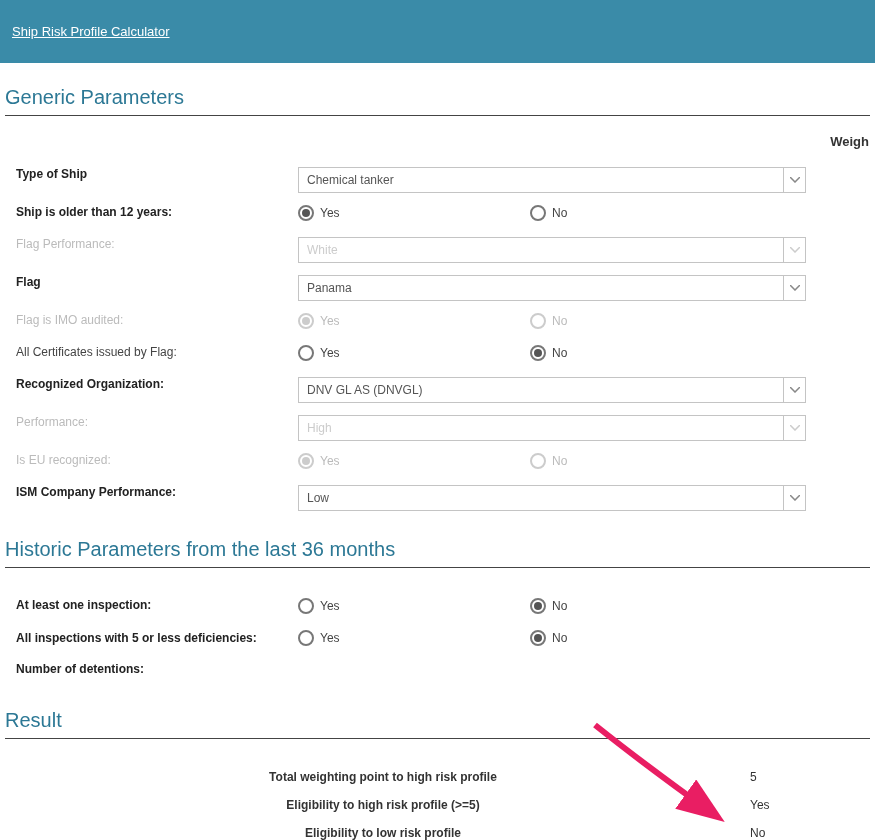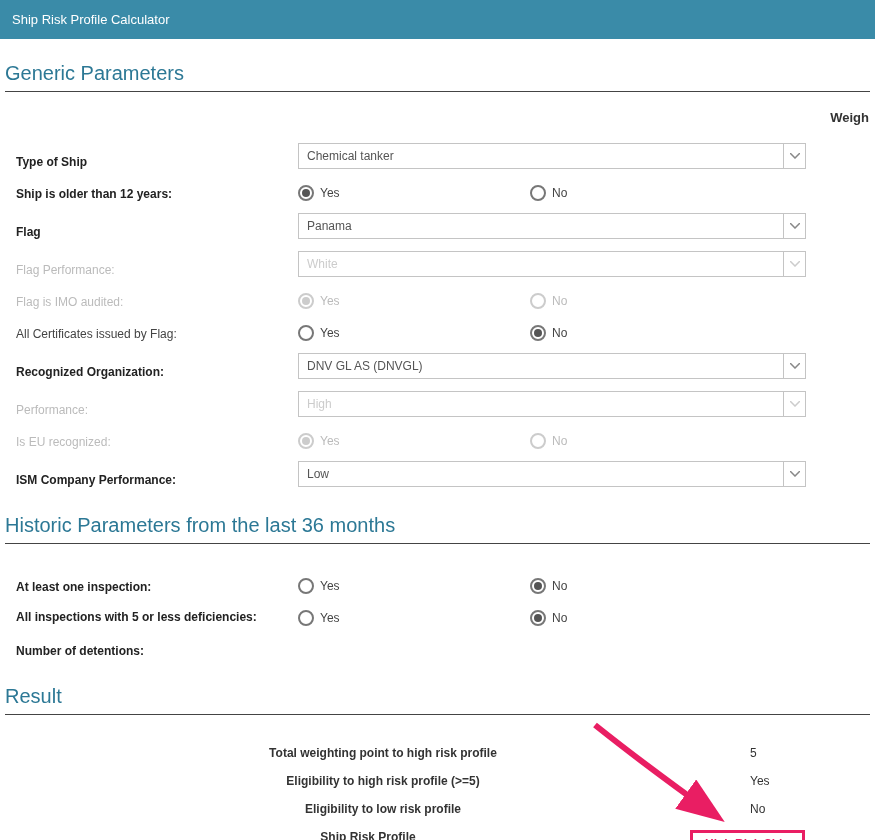--- a/index.html
+++ b/index.html
@@ -8,40 +8,41 @@
     padding: 0;
     font-family: Verdana, Geneva, sans-serif;
     font-size: 12px;
     color: #333;
     background: #fff;
     width: 875px;
   }
   .header-bar {
     background: #3a8ba8;
     color: #fff;
-    padding: 12px 12px;
+    padding: 24px 12px;
     font-size: 13px;
     margin-bottom: 20px;
+    text-decoration: underline;
   }
   .section-title {
     color: #2c7895;
     font-size: 20px;
     padding: 3px 0 6px 0;
     border-bottom: 1px solid #444;
     margin: 0 5px 10px 5px;
   }
   .weight-label {
     text-align: right;
     font-weight: bold;
     font-size: 13px;
     padding: 8px 6px 12px 16px;
   }
   .form-row {
     display: flex;
-    align-items: flex-end;
+    align-items: flex-start;
     padding: 6px 0 6px 16px;
     min-height: 32px;
   }
   .form-label {
     width: 282px;
     font-weight: bold;
     color: #222;
     font-size: 12px;
   }
   .form-label.normal { font-weight: normal; color: #444; }
@@ -175,41 +176,41 @@
       <span class="radio-label">Yes</span>
     </div>
     <div class="radio-item">
       <span class="radio-circle"></span>
       <span class="radio-label">No</span>
     </div>
   </div>
 </div>
 
 <div class="form-row">
+  <div class="form-label disabled">Flag Performance:</div>
+  <div class="form-control-area">
+    <div class="select-wrap disabled">
+      <div class="select-value">White</div>
+      <div class="select-caret">
+        <svg viewBox="0 0 10 6">
+              <path d="M0 0 L5 5 L10 0" fill="none" stroke="#ccc" stroke-width="1.5"></path>
+            </svg>
+      </div>
+    </div>
+  </div>
+</div>
+
+<div class="form-row">
   <div class="form-label">Flag</div>
   <div class="form-control-area">
     <div class="select-wrap">
       <div class="select-value">Panama</div>
       <div class="select-caret">
         <svg viewBox="0 0 10 6">
               <path d="M0 0 L5 5 L10 0" fill="none" stroke="#888" stroke-width="1.5"></path>
-            </svg>
-      </div>
-    </div>
-  </div>
-</div>
-
-<div class="form-row">
-  <div class="form-label disabled">Flag Performance:</div>
-  <div class="form-control-area">
-    <div class="select-wrap disabled">
-      <div class="select-value">White</div>
-      <div class="select-caret">
-        <svg viewBox="0 0 10 6">
-              <path d="M0 0 L5 5 L10 0" fill="none" stroke="#ccc" stroke-width="1.5"></path>
             </svg>
       </div>
     </div>
   </div>
 </div>
 
 <div class="form-row">
   <div class="form-label disabled">Flag is IMO audited:</div>
   <div class="form-control-area radio-group">
     <div class="radio-item">

